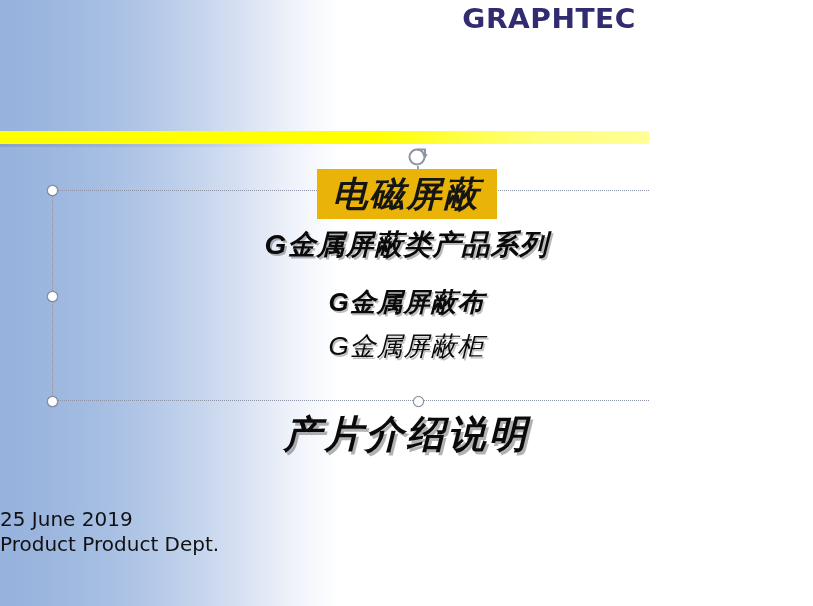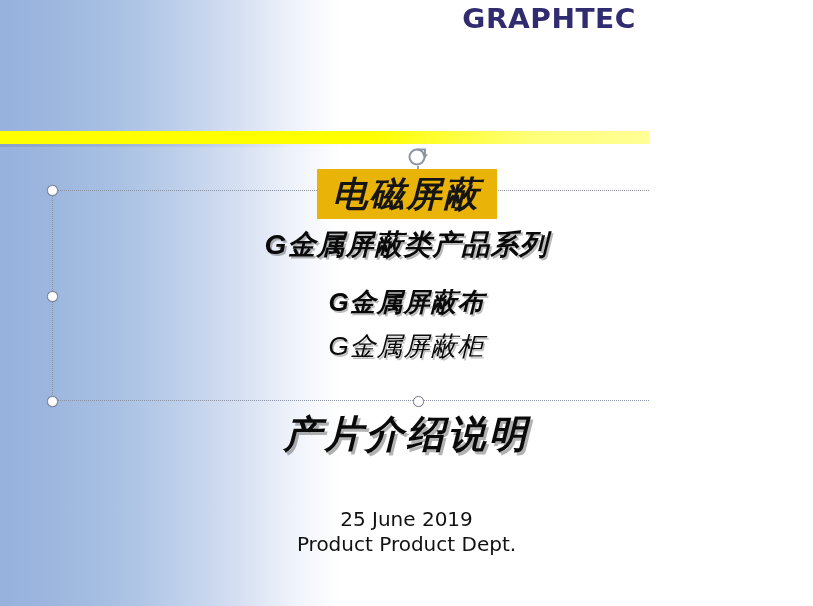--- a/index.html
+++ b/index.html
@@ -201,21 +201,21 @@
     text-shadow: 2.5px 2.5px 0 rgba(0,0,0,0.30);
     margin-top: 35px;
   }
 
   
   .footer {
     position: absolute;
     left: 0;
     top: 507px;
     width: 813px;
-    text-align: center;
+    text-align: left;
     color: #111111;
     font-family: "DejaVu Sans", sans-serif;
     font-size: 20px;
     line-height: 25px;
   }
   .footer div { white-space: nowrap; }
 </style>
 </head>
 <body>
 

